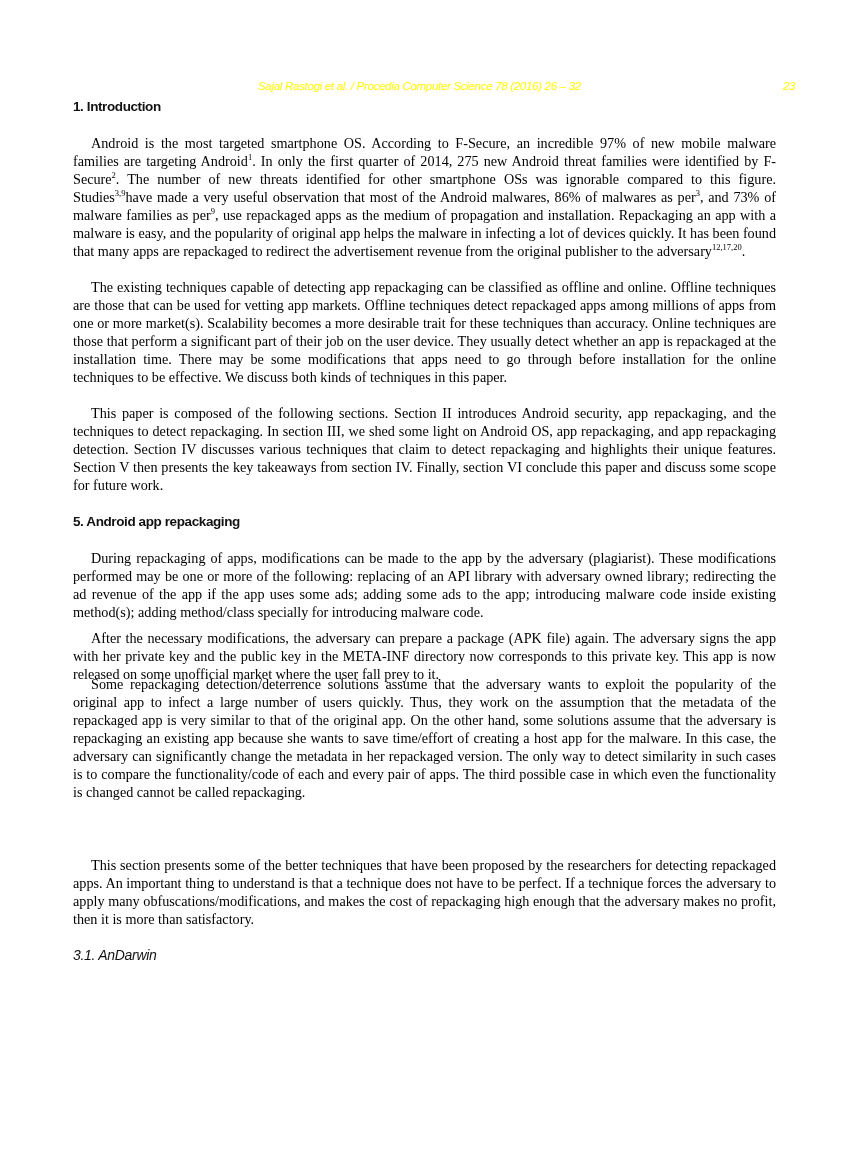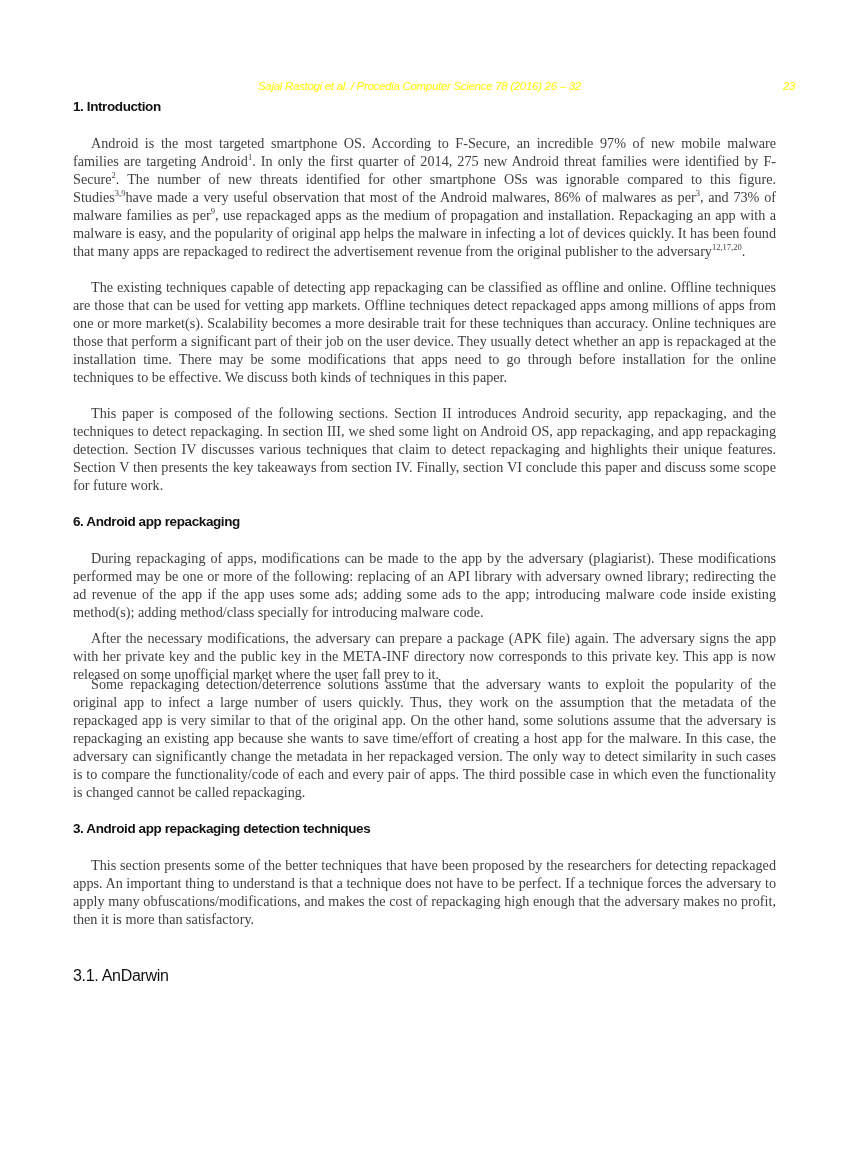--- a/index.html
+++ b/index.html
@@ -11,48 +11,47 @@
     font-size: 11.5px; color: #ffff00; letter-spacing: -0.3px; margin-top: 21px;
   }
   .running-head .title { position: absolute; left: 258px; top: 0; }
   .running-head .pagenum { position: absolute; left: 783px; top: 0; }
   .h1 {
     font-family: Liberation Sans, sans-serif; font-weight: bold;
     font-size: 13.5px; color: #111; letter-spacing: -0.4px;
     position: absolute; left: 73px;
   }
   .h2 {
-    font-family: "Liberation Sans", sans-serif; 
-    font-size: 16px; color: #111; letter-spacing: -0.3px;
-    position: absolute; left: 73px; margin-top: 20px;
+    font-family: "Liberation Sans", sans-serif; font-style: italic;
+    font-size: 14px; color: #111; letter-spacing: -0.3px;
+    position: absolute; left: 73px;
   }
   .para {
     position: absolute; left: 73px; width: 703px;
     font-family: "Liberation Serif", serif; font-size: 14.2px;
-    line-height: 18px; color: #404040; text-align: justify;
+    line-height: 18px; color: #000000; text-align: justify;
     text-indent: 18px; margin: 0;
   }
   sup { font-size: 8.5px; line-height: 0; vertical-align: 6px; }
 </style>
 </head>
 <body>
 
 <div class="page">
   <div class="running-head">
     <span class="title">Sajal Rastogi et al. / Procedia Computer Science 78 (2016) 26 – 32</span>
     <span class="pagenum">23</span>
   </div>
 
   <div class="h1" style="top:99px">1. Introduction</div>
   <p class="para" style="top:134px">Android is the most targeted smartphone OS. According to F-Secure, an incredible 97% of new mobile malware families are targeting Android<sup>1</sup>. In only the first quarter of 2014, 275 new Android threat families were identified by F-Secure<sup>2</sup>. The number of new threats identified for other smartphone OSs was ignorable compared to this figure. Studies<sup>3,9</sup>have made a very useful observation that most of the Android malwares, 86% of malwares as per<sup>3</sup>, and 73% of malware families as per<sup>9</sup>, use repackaged apps as the medium of propagation and installation. Repackaging an app with a malware is easy, and the popularity of original app helps the malware in infecting a lot of devices quickly. It has been found that many apps are repackaged to redirect the advertisement revenue from the original publisher to the adversary<sup>12,17,20</sup>.</p>
   <p class="para" style="top:278px">The existing techniques capable of detecting app repackaging can be classified as offline and online. Offline techniques are those that can be used for vetting app markets. Offline techniques detect repackaged apps among millions of apps from one or more market(s). Scalability becomes a more desirable trait for these techniques than accuracy. Online techniques are those that perform a significant part of their job on the user device. They usually detect whether an app is repackaged at the installation time. There may be some modifications that apps need to go through before installation for the online techniques to be effective. We discuss both kinds of techniques in this paper.</p>
   <p class="para" style="top:404px">This paper is composed of the following sections. Section II introduces Android security, app repackaging, and the techniques to detect repackaging. In section III, we shed some light on Android OS, app repackaging, and app repackaging detection. Section IV discusses various techniques that claim to detect repackaging and highlights their unique features. Section V then presents the key takeaways from section IV. Finally, section VI conclude this paper and discuss some scope for future work.</p>
 
-  <div class="h1" style="top:514px">6. Android app repackaging</div>
+  <div class="h1" style="top:514px">5. Android app repackaging</div>
   <p class="para" style="top:549px">During repackaging of apps, modifications can be made to the app by the adversary (plagiarist). These modifications performed may be one or more of the following: replacing of an API library with adversary owned library; redirecting the ad revenue of the app if the app uses some ads; adding some ads to the app; introducing malware code inside existing method(s); adding method/class specially for introducing malware code.</p>
   <p class="para" style="top:629px">After the necessary modifications, the adversary can prepare a package (APK file) again. The adversary signs the app with her private key and the public key in the META-INF directory now corresponds to this private key. This app is now released on some unofficial market where the user fall prey to it.</p>
   <p class="para" style="top:675px">Some repackaging detection/deterrence solutions assume that the adversary wants to exploit the popularity of the original app to infect a large number of users quickly. Thus, they work on the assumption that the metadata of the repackaged app is very similar to that of the original app. On the other hand, some solutions assume that the adversary is repackaging an existing app because she wants to save time/effort of creating a host app for the malware. In this case, the adversary can significantly change the metadata in her repackaged version. The only way to detect similarity in such cases is to compare the functionality/code of each and every pair of apps. The third possible case in which even the functionality is changed cannot be called repackaging.</p>
 
-  <div class="h1" style="top:821px">3. Android app repackaging detection techniques</div>
   <p class="para" style="top:856px">This section presents some of the better techniques that have been proposed by the researchers for detecting repackaged apps. An important thing to understand is that a technique does not have to be perfect. If a technique forces the adversary to apply many obfuscations/modifications, and makes the cost of repackaging high enough that the adversary makes no profit, then it is more than satisfactory.</p>
 
   <div class="h2" style="top:947px">3.1. AnDarwin</div>
 </div>
 
 </body></html>

